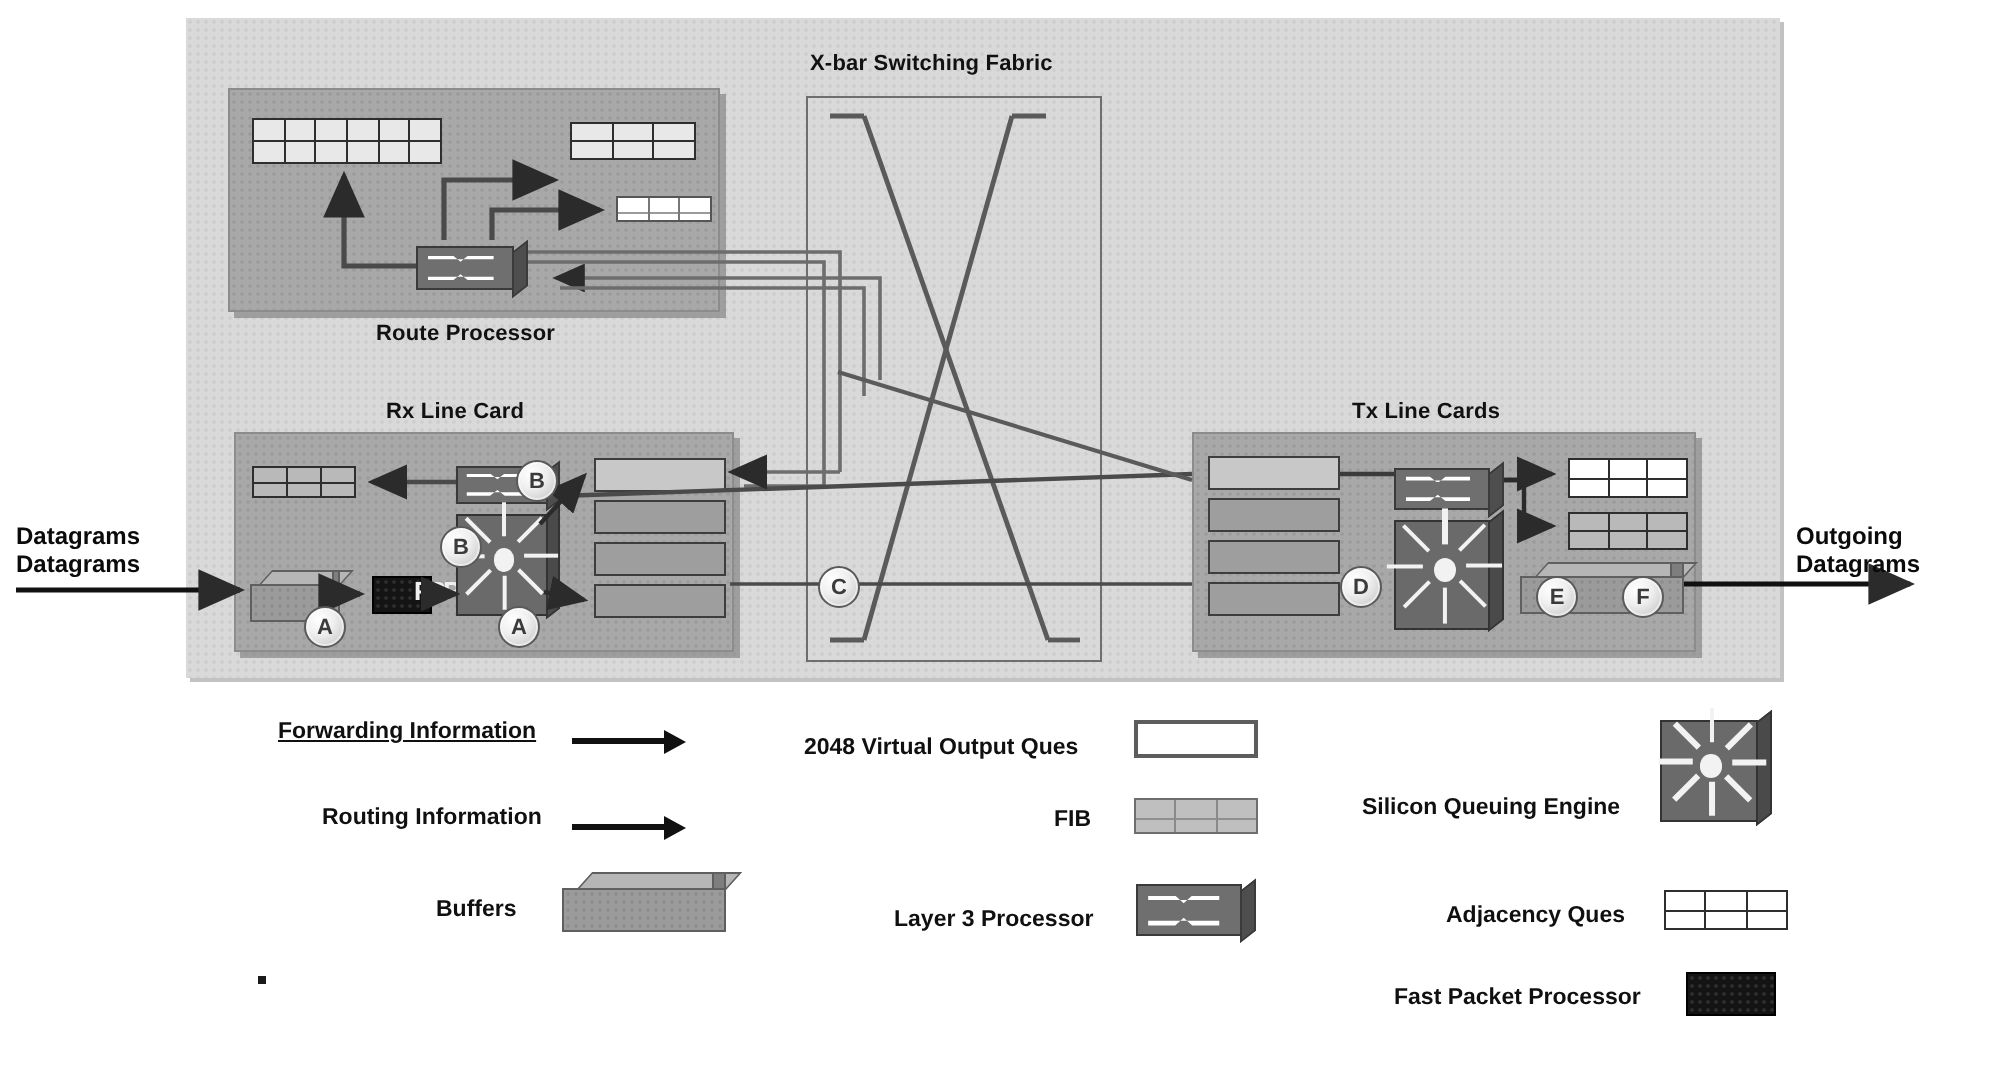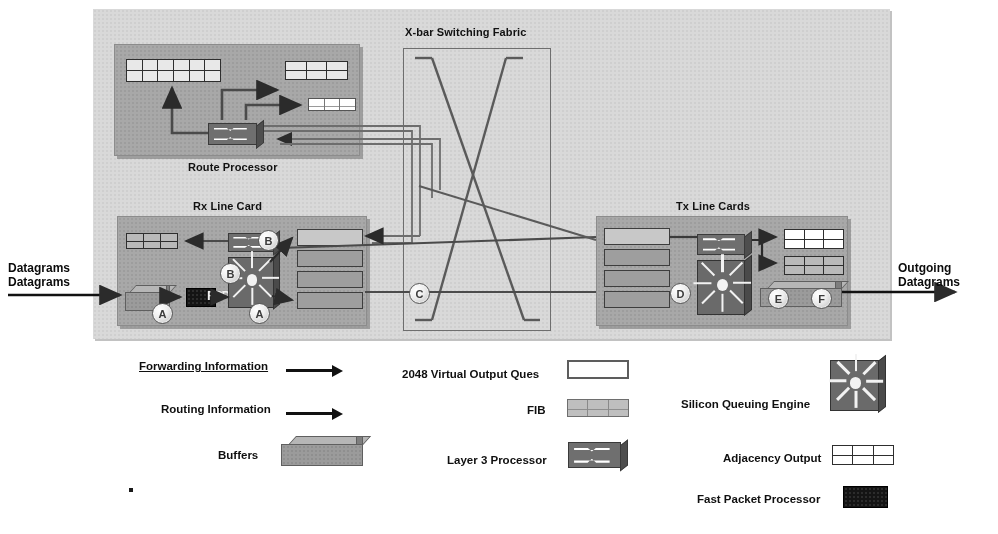--- a/index.html
+++ b/index.html
@@ -428,21 +428,21 @@
     <div class="ray" style="transform:rotate(0deg) translateY(-160%);"></div>
     <div class="ray" style="transform:rotate(45deg) translateY(-160%);"></div>
     <div class="ray" style="transform:rotate(90deg) translateY(-160%);"></div>
     <div class="ray" style="transform:rotate(135deg) translateY(-160%);"></div>
     <div class="ray" style="transform:rotate(180deg) translateY(-160%);"></div>
     <div class="ray" style="transform:rotate(225deg) translateY(-160%);"></div>
     <div class="ray" style="transform:rotate(270deg) translateY(-160%);"></div>
     <div class="ray" style="transform:rotate(315deg) translateY(-160%);"></div>
   </div>
 
-  <div class="lgtext" style="left:723px;top:452px;">Adjacency Output</div>
+  <div class="lgtext" style="left:723px;top:452px;">Adjacency Ques</div>
   <div class="grid white" style="left:832px;top:445px;width:62px;height:20px;">
     <i>
         <b></b>
         <b></b>
       </i>
       <i>
         <b></b>
         <b></b>
       </i>
       <i>

